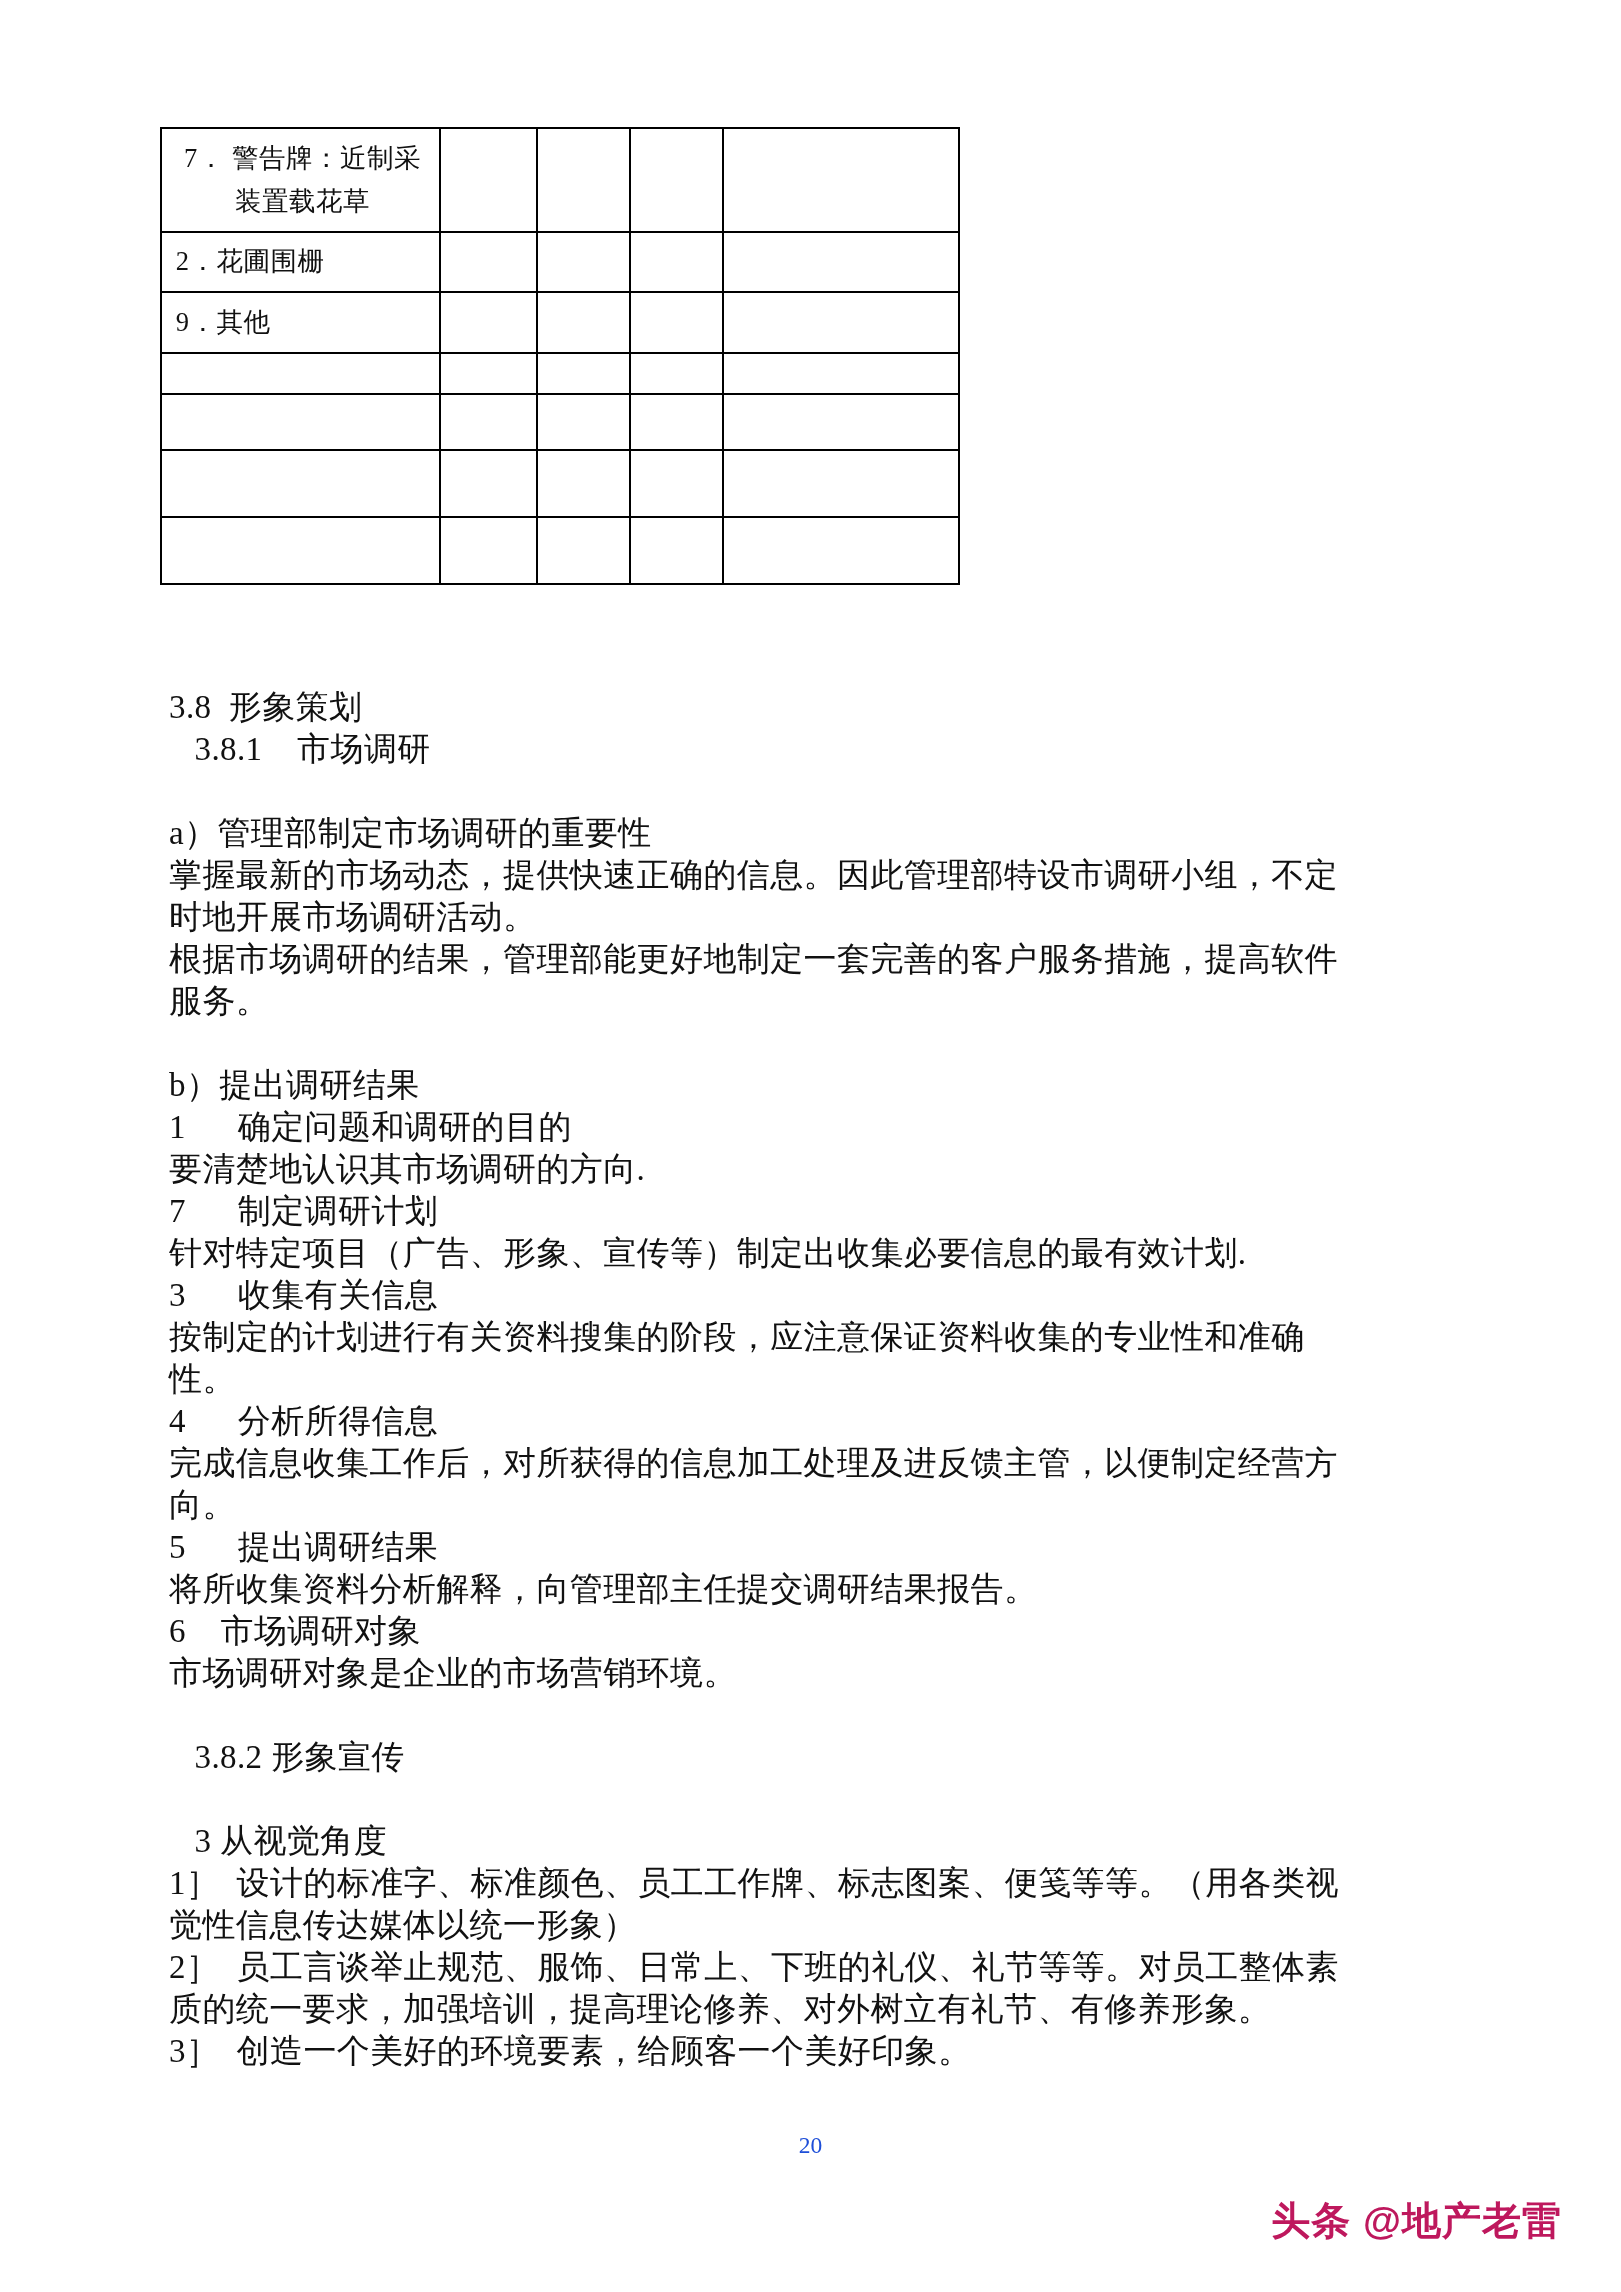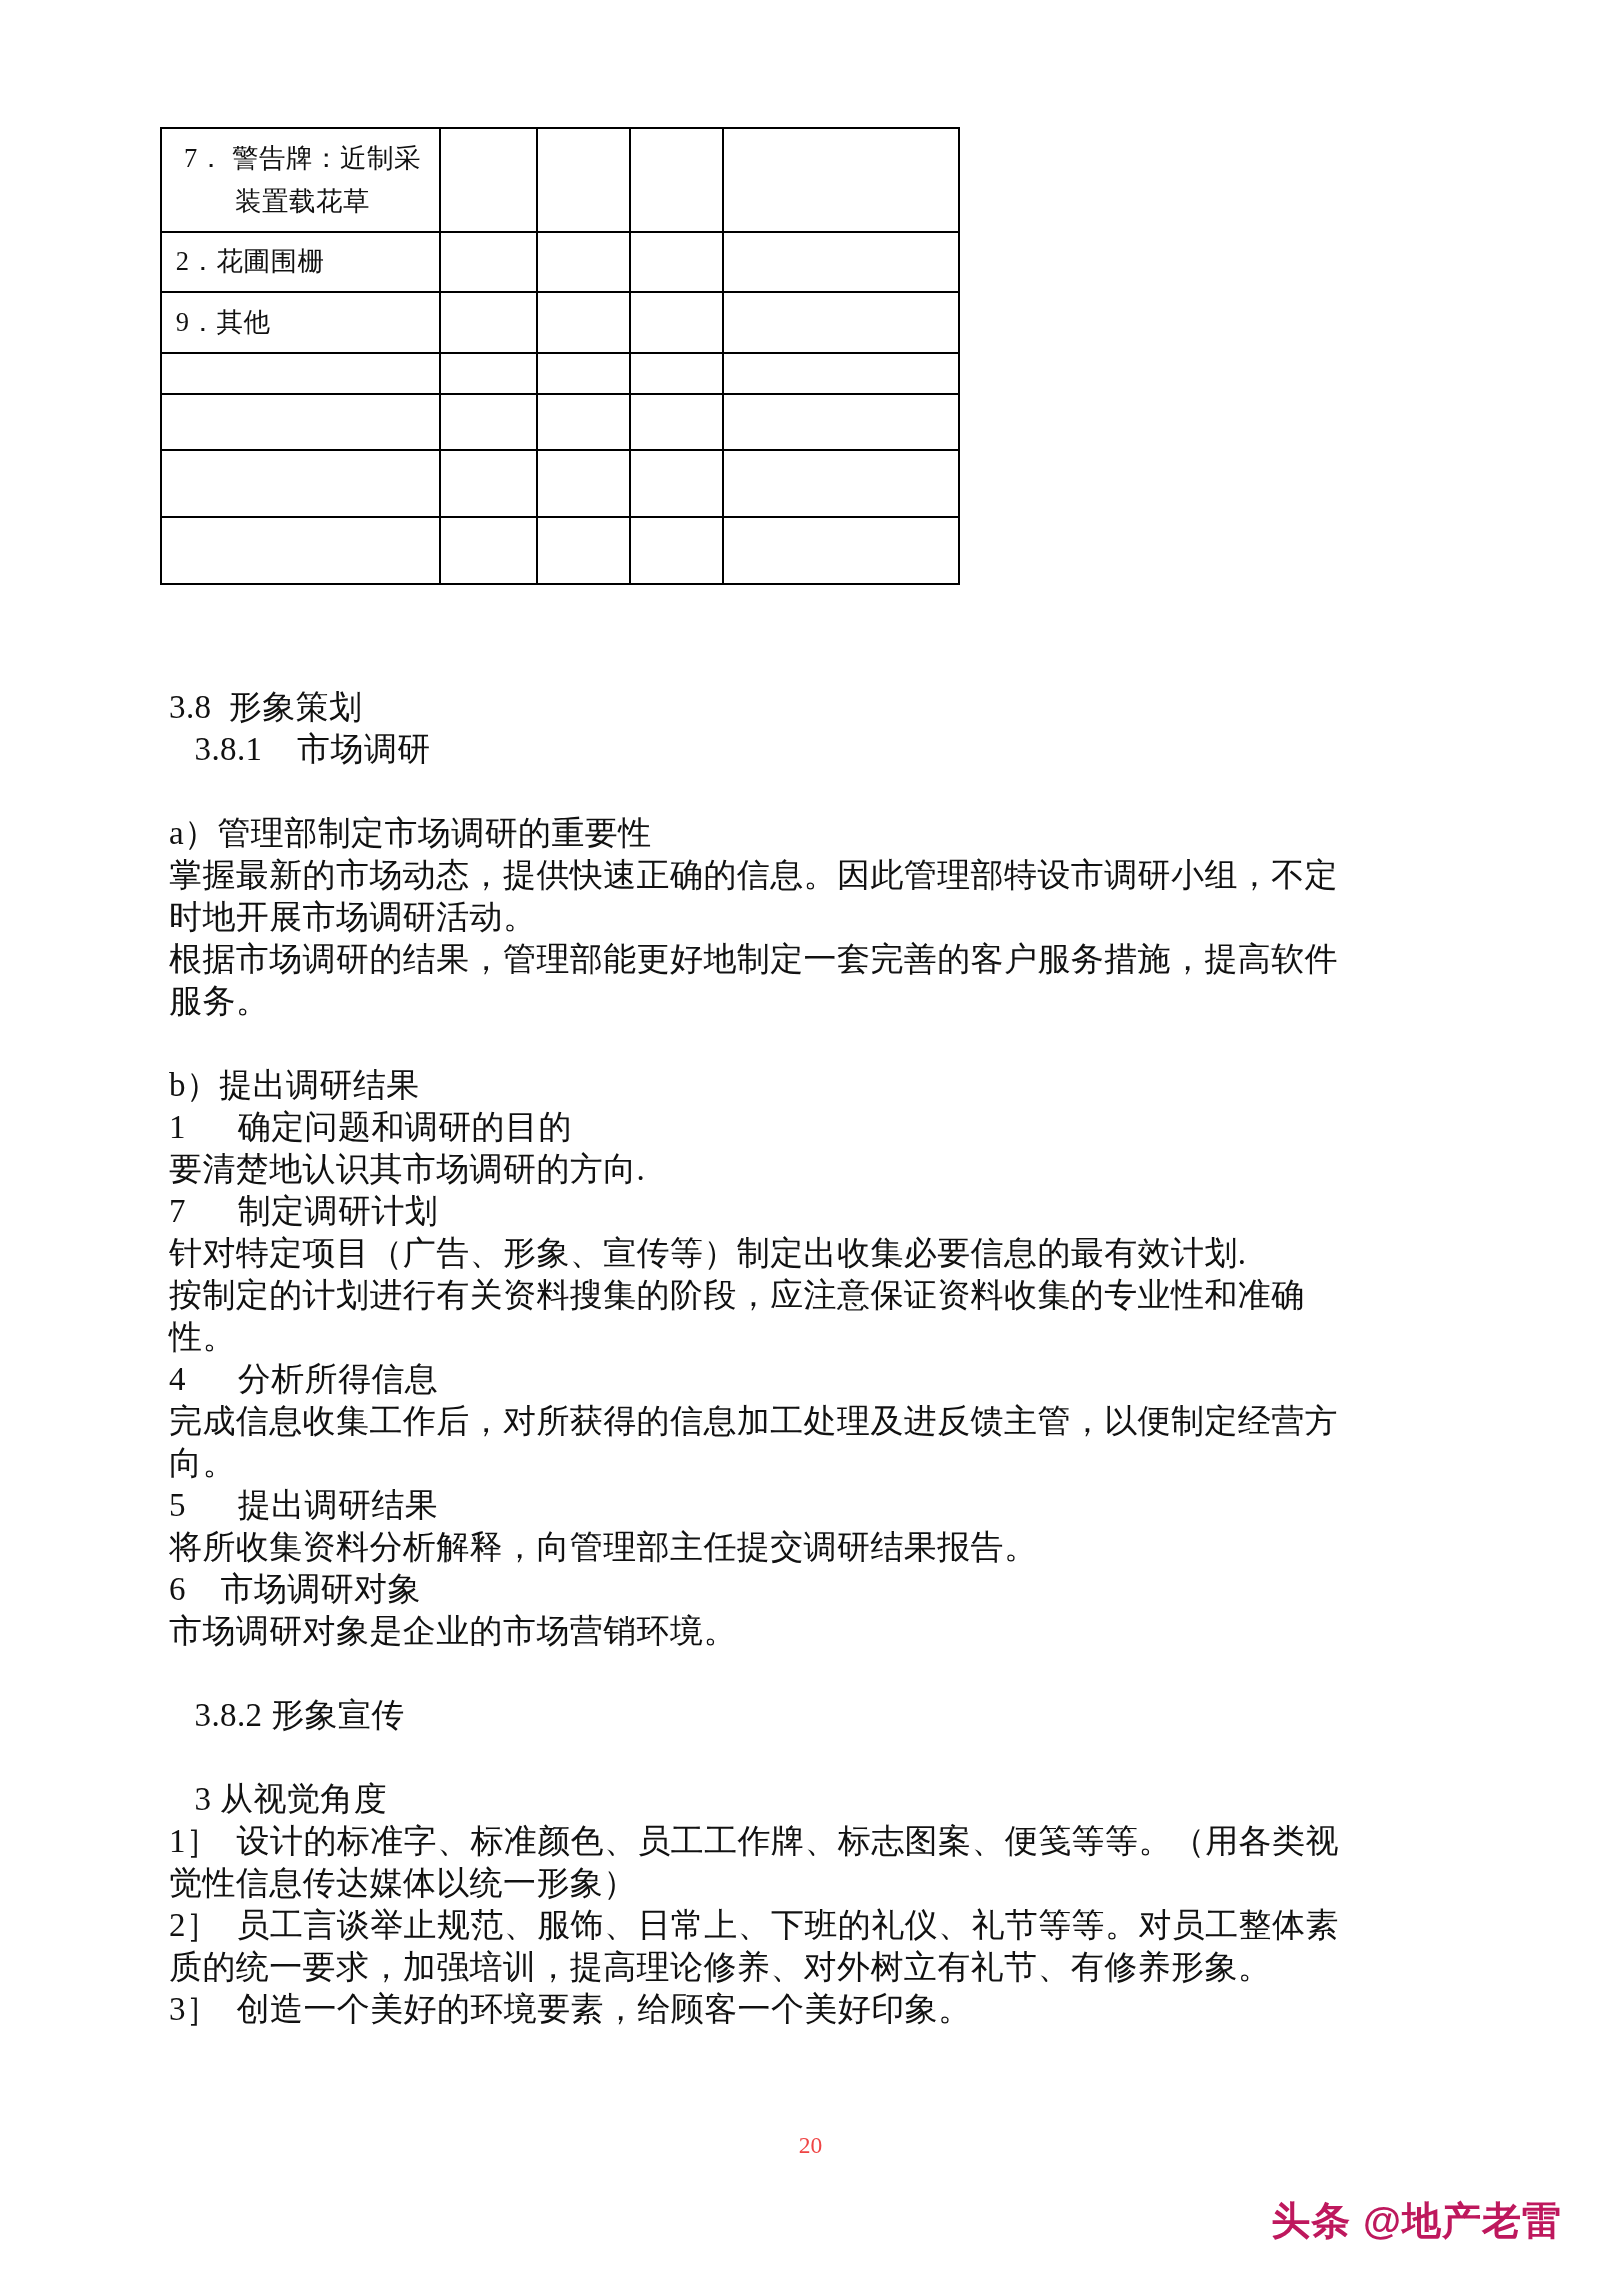--- a/index.html
+++ b/index.html
@@ -80,21 +80,21 @@
 
   
   .page-number {
     position: absolute;
     left: 0;
     top: 2132px;
     width: 1621px;
     text-align: center;
     font-size: 23.5px;
     font-family: "Liberation Serif", "DejaVu Serif", serif;
-    color: #ef4444;
+    color: #1d4ed8;
   }
 
   .watermark {
     position: absolute;
     right: 59px;
     top: 2194px;
     font-size: 39px;
     font-weight: bold;
     color: #be185d;
     font-family: "Liberation Sans", "DejaVu Sans", sans-serif;
@@ -252,20 +252,21 @@
     <div class="line">根据市场调研的结果，管理部能更好地制定一套完善的客户服务措施，提高软件</div>
     <div class="line">服务。</div>
 
     <div class="gap-md"></div>
 
     <div class="line">b）提出调研结果</div>
     <div class="line">1      确定问题和调研的目的</div>
     <div class="line">要清楚地认识其市场调研的方向.</div>
     <div class="line">7      制定调研计划</div>
     <div class="line">针对特定项目（广告、形象、宣传等）制定出收集必要信息的最有效计划.</div>
+    <div class="line">3      收集有关信息</div>
     <div class="line">按制定的计划进行有关资料搜集的阶段，应注意保证资料收集的专业性和准确</div>
     <div class="line">性。</div>
     <div class="line">4      分析所得信息</div>
     <div class="line">完成信息收集工作后，对所获得的信息加工处理及进反馈主管，以便制定经营方</div>
     <div class="line">向。</div>
     <div class="line">5      提出调研结果</div>
     <div class="line">将所收集资料分析解释，向管理部主任提交调研结果报告。</div>
     <div class="line">6    市场调研对象</div>
     <div class="line">市场调研对象是企业的市场营销环境。</div>
 

